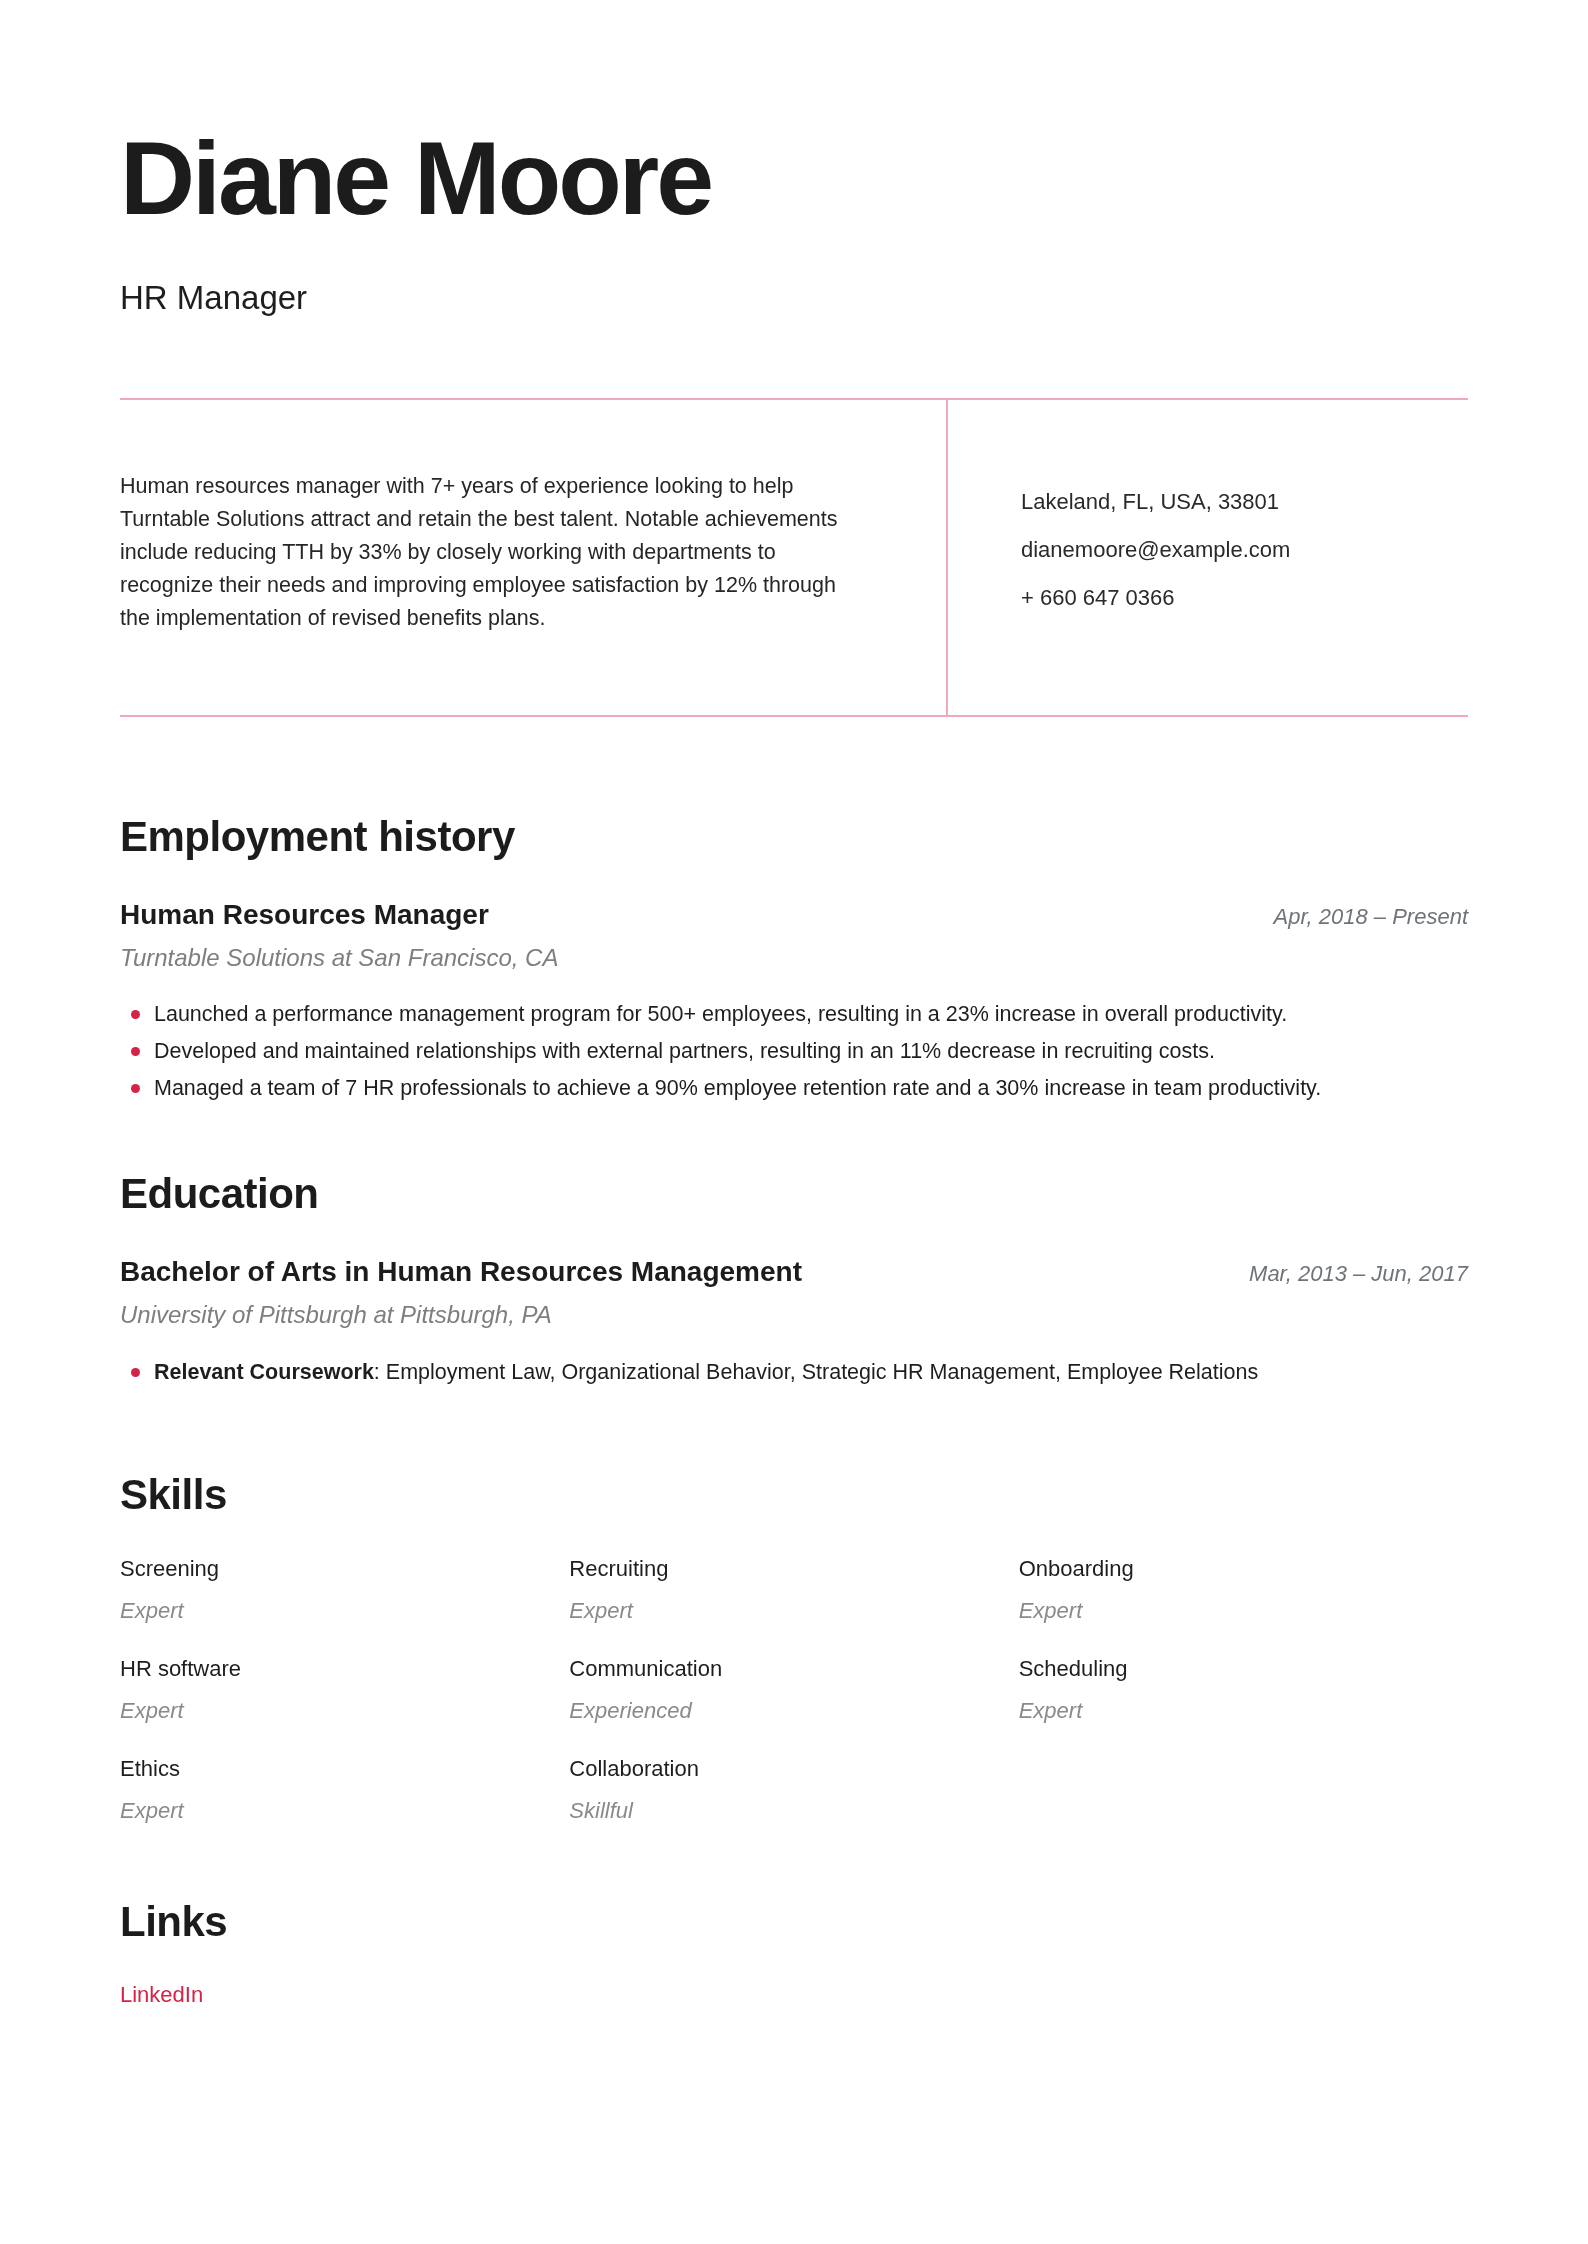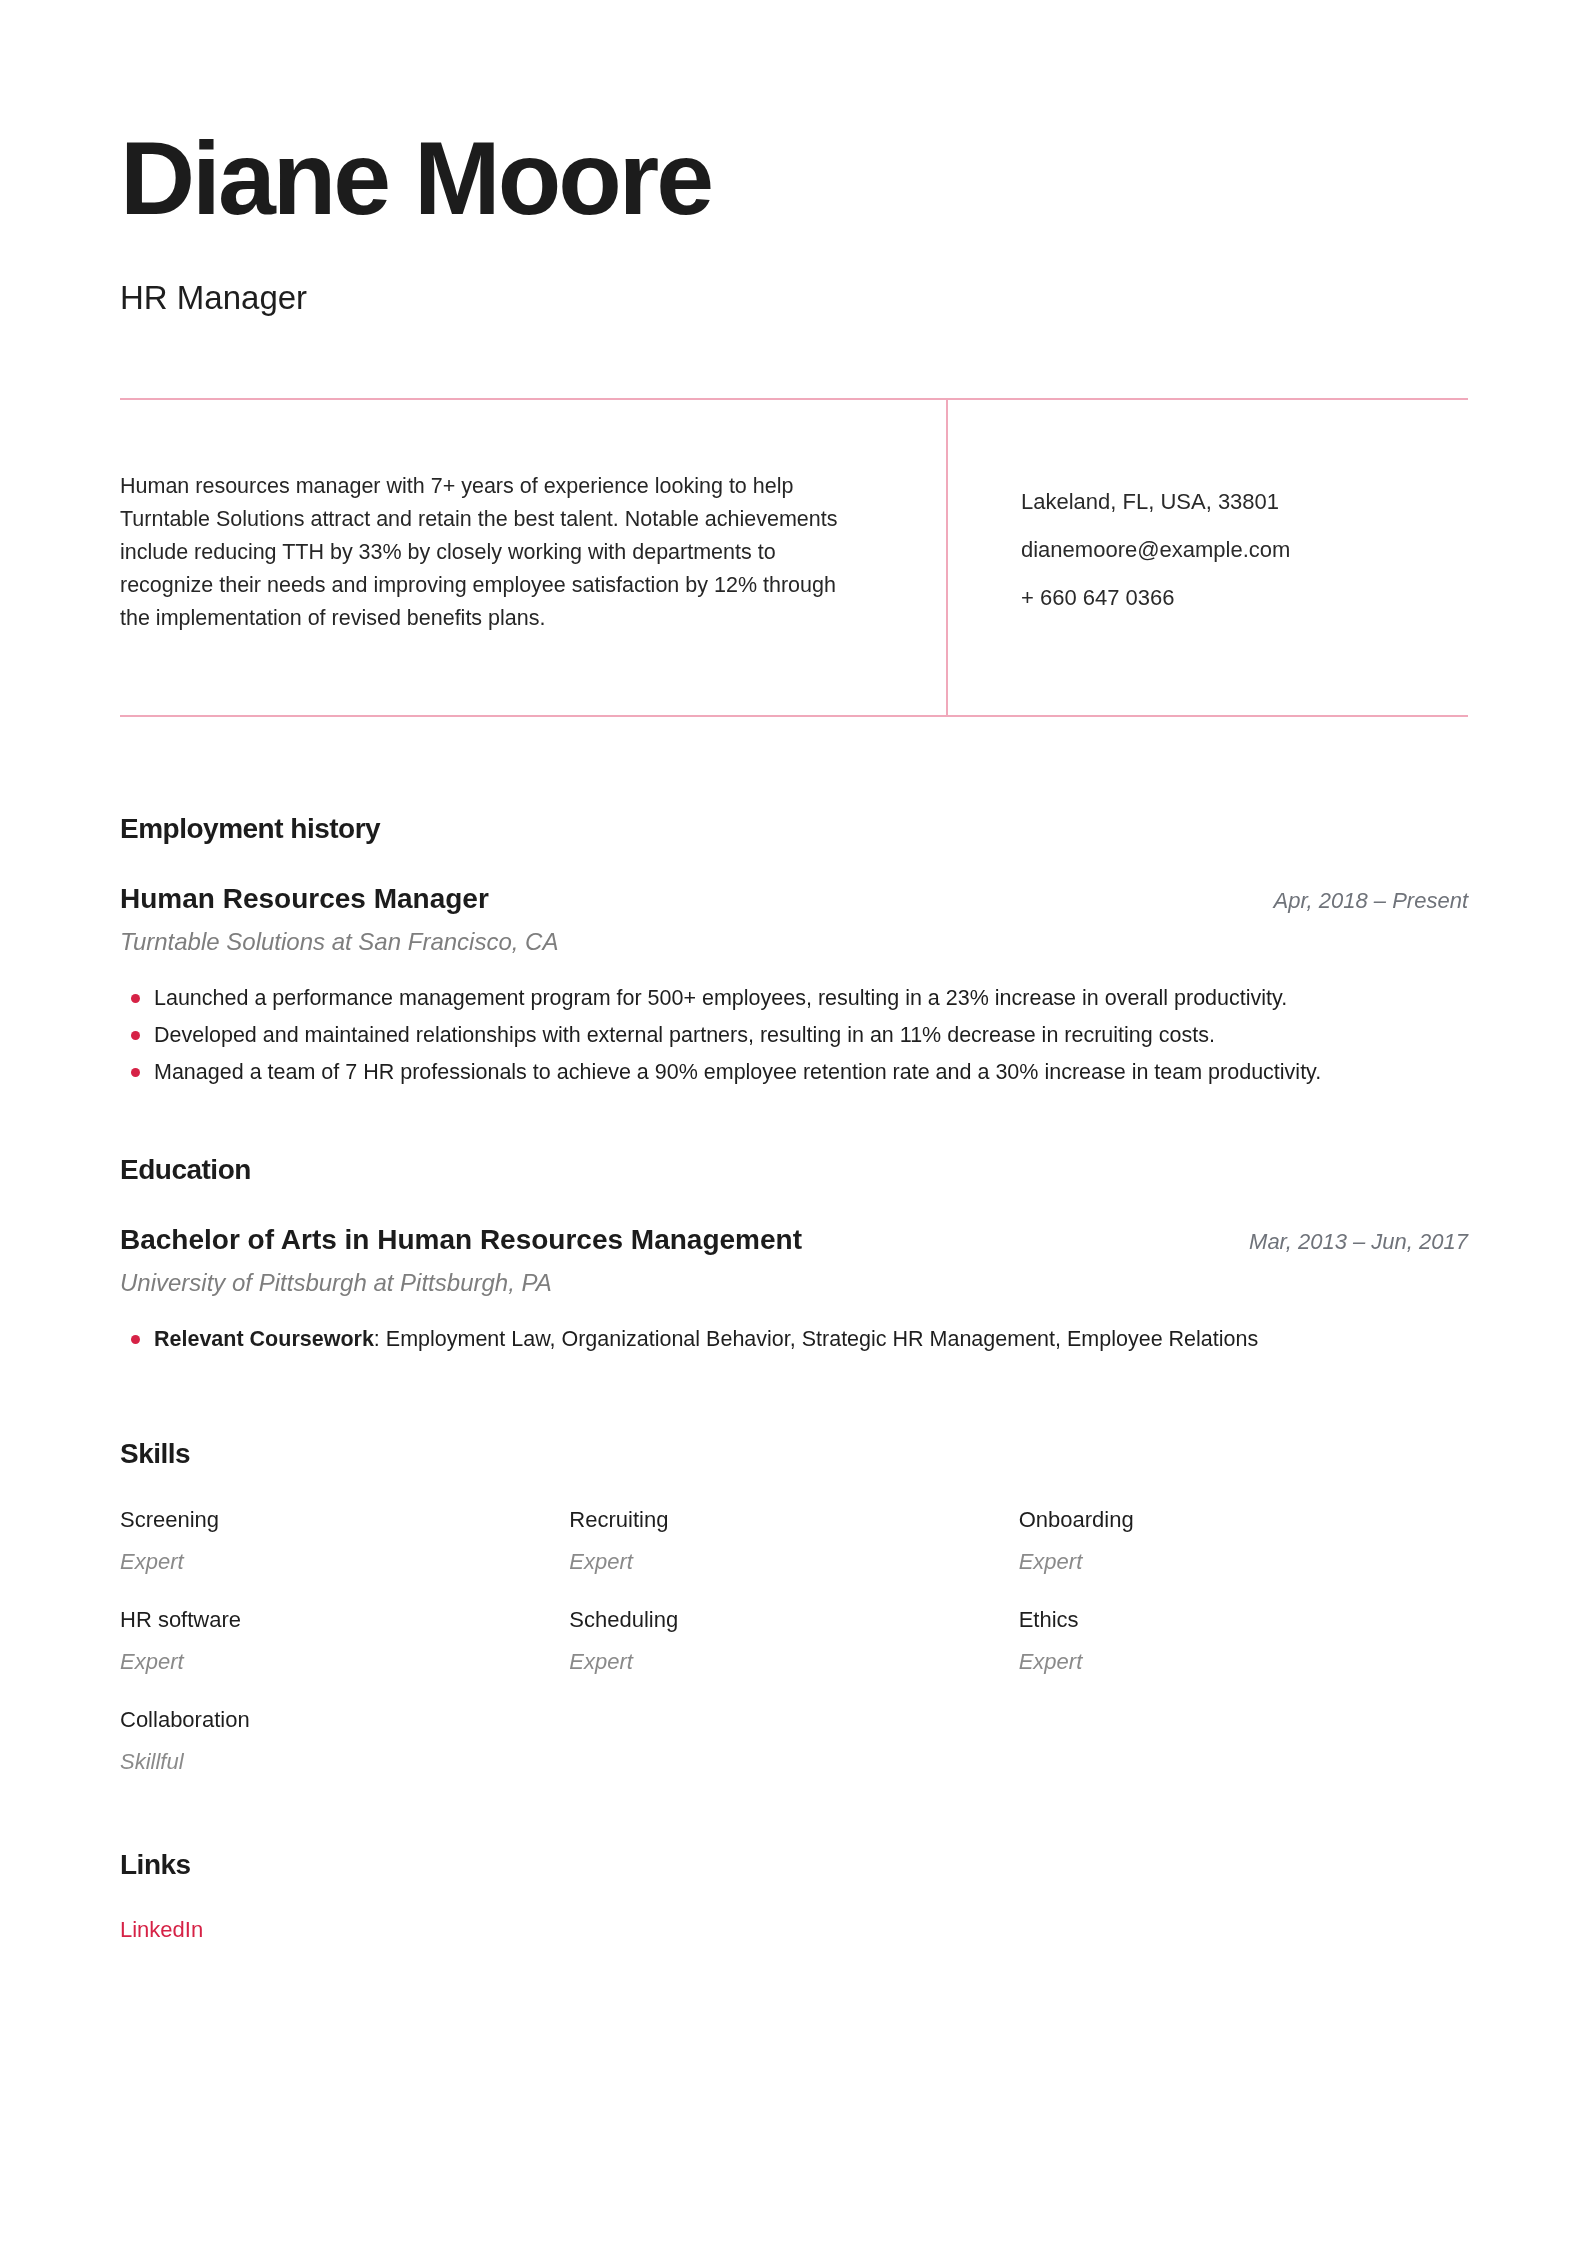--- a/index.html
+++ b/index.html
@@ -50,21 +50,21 @@
     padding:70px 0 80px 73px;
     margin-top:16px;
   }
   .contact-line{
     font-size:22px;line-height:32px;margin-bottom:16px;color:#2a2a2a;
   }
   .contact-line:last-child{margin-bottom:0;}
 
   
   .section-heading{
-    font-size:28px;font-weight:700;letter-spacing:-0.5px;color:#1c1c1c;line-height:1.15;
+    font-size:42px;font-weight:700;letter-spacing:-0.5px;color:#1c1c1c;line-height:1.15;
   }
   .h-employment{margin-top:96px;}
   .h-education{margin-top:67px;}
   .h-skills{margin-top:84px;}
   .h-links{margin-top:72px;}
 
   .item-header{
     margin-top:36px;display:flex;align-items:baseline;justify-content:space-between;
   }
   .item-title{font-size:28px;font-weight:700;line-height:1.25;color:#1c1c1c;}
@@ -179,20 +179,24 @@
     </div>
     <div class="skill-cell">
       <div class="skill-name">Onboarding</div>
       <div class="skill-level">Expert</div>
     </div>
     <div class="skill-cell">
       <div class="skill-name">HR software</div>
       <div class="skill-level">Expert</div>
     </div>
     <div class="skill-cell">
+      <div class="skill-name">Communication</div>
+      <div class="skill-level">Experienced</div>
+    </div>
+    <div class="skill-cell">
       <div class="skill-name">Scheduling</div>
       <div class="skill-level">Expert</div>
     </div>
     <div class="skill-cell">
       <div class="skill-name">Ethics</div>
       <div class="skill-level">Expert</div>
     </div>
     <div class="skill-cell">
       <div class="skill-name">Collaboration</div>
       <div class="skill-level">Skillful</div>

